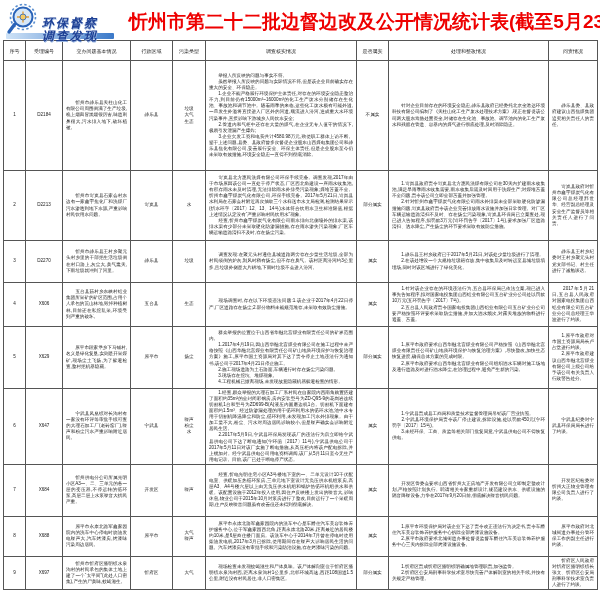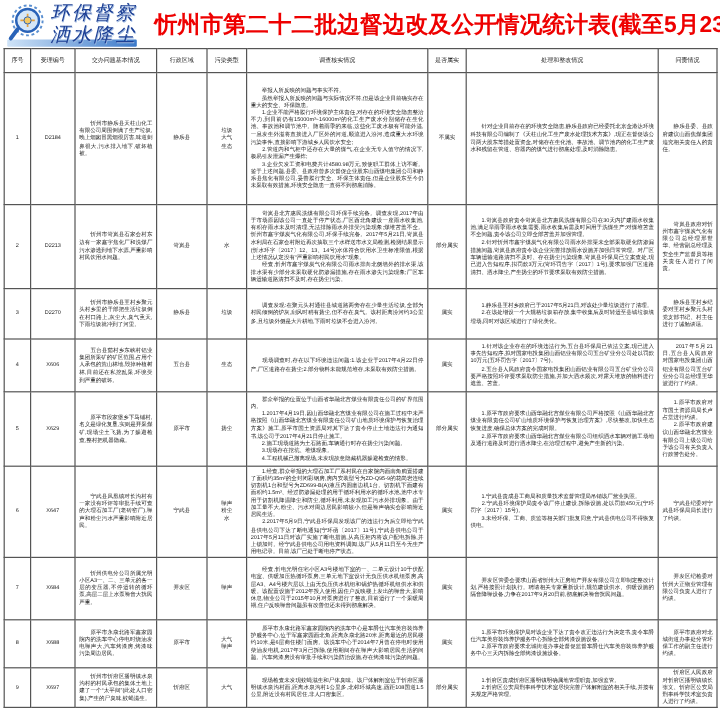--- a/index.html
+++ b/index.html
@@ -21,23 +21,23 @@
   .logo{
     position:relative;width:110px;height:38px;flex:0 0 auto;
   }
   .logo-bar{
     position:absolute;left:0;right:2px;bottom:1px;height:6px;z-index:0;
     background:linear-gradient(90deg,var(--logo-bar-start),var(--logo-bar-end));
     border-radius:1px;
   }
   .logo-emblem{position:absolute;left:0;top:1px;z-index:1;}
   .logo-text{
-    position:absolute;left:36px;top:1px;z-index:1;
-    font-weight:normal;font-style:italic;color:var(--logo-blue);
-    font-size:16px;line-height:1.12;letter-spacing:2px;white-space:nowrap;
+    position:absolute;left:36px;top:15px;z-index:1;
+    font-weight:bold;font-style:italic;color:var(--logo-blue);
+    font-size:12px;line-height:1.12;letter-spacing:2px;white-space:nowrap;
     text-shadow:0.6px 0.6px 0 #9db9e2;
   }
   .page-title{
     margin:0;font-size:19px;font-weight:bold;color:var(--title-red);
     letter-spacing:0px;white-space:nowrap;line-height:1;
   }
   
   table.stats{
     table-layout:fixed;border-collapse:collapse;width:594px;margin-left:3px;
     background:#fff;
@@ -66,21 +66,21 @@
       <div class="logo-bar"></div>
       <svg class="logo-emblem" width="32" height="34" viewBox="0 0 32 34" aria-hidden="true">
         <circle cx="17" cy="14" r="12.5" fill="none" stroke="#5a8fd0" stroke-width="1.6" stroke-dasharray="2.4 2.2"></circle>
         <circle cx="17" cy="14" r="9.5" fill="#d6e7f8" stroke="#2a63b8" stroke-width="2"></circle>
         <path d="M8.5 21.5 L3 29" stroke="#2a63b8" stroke-width="3.4" stroke-linecap="round"></path>
         <path d="M11 14 H23 M17 8.5 V19.5" stroke="#e8a33d" stroke-width="1.4"></path>
         <circle cx="17" cy="14" r="3" fill="#f4c964" stroke="#2a63b8" stroke-width="0.8"></circle>
       </svg>
       <div class="logo-text">
         <div>环保督察</div>
-        <div>洒水降尘</div>
+        <div>调查发现</div>
       </div>
     </div>
     <h1 class="page-title">忻州市第二十二批边督边改及公开情况统计表(截至5月23日)</h1>
   </div>
 
   <table class="stats">
     <colgroup>
       <col style="width:22px">
         <col style="width:37px">
         <col style="width:68px">

